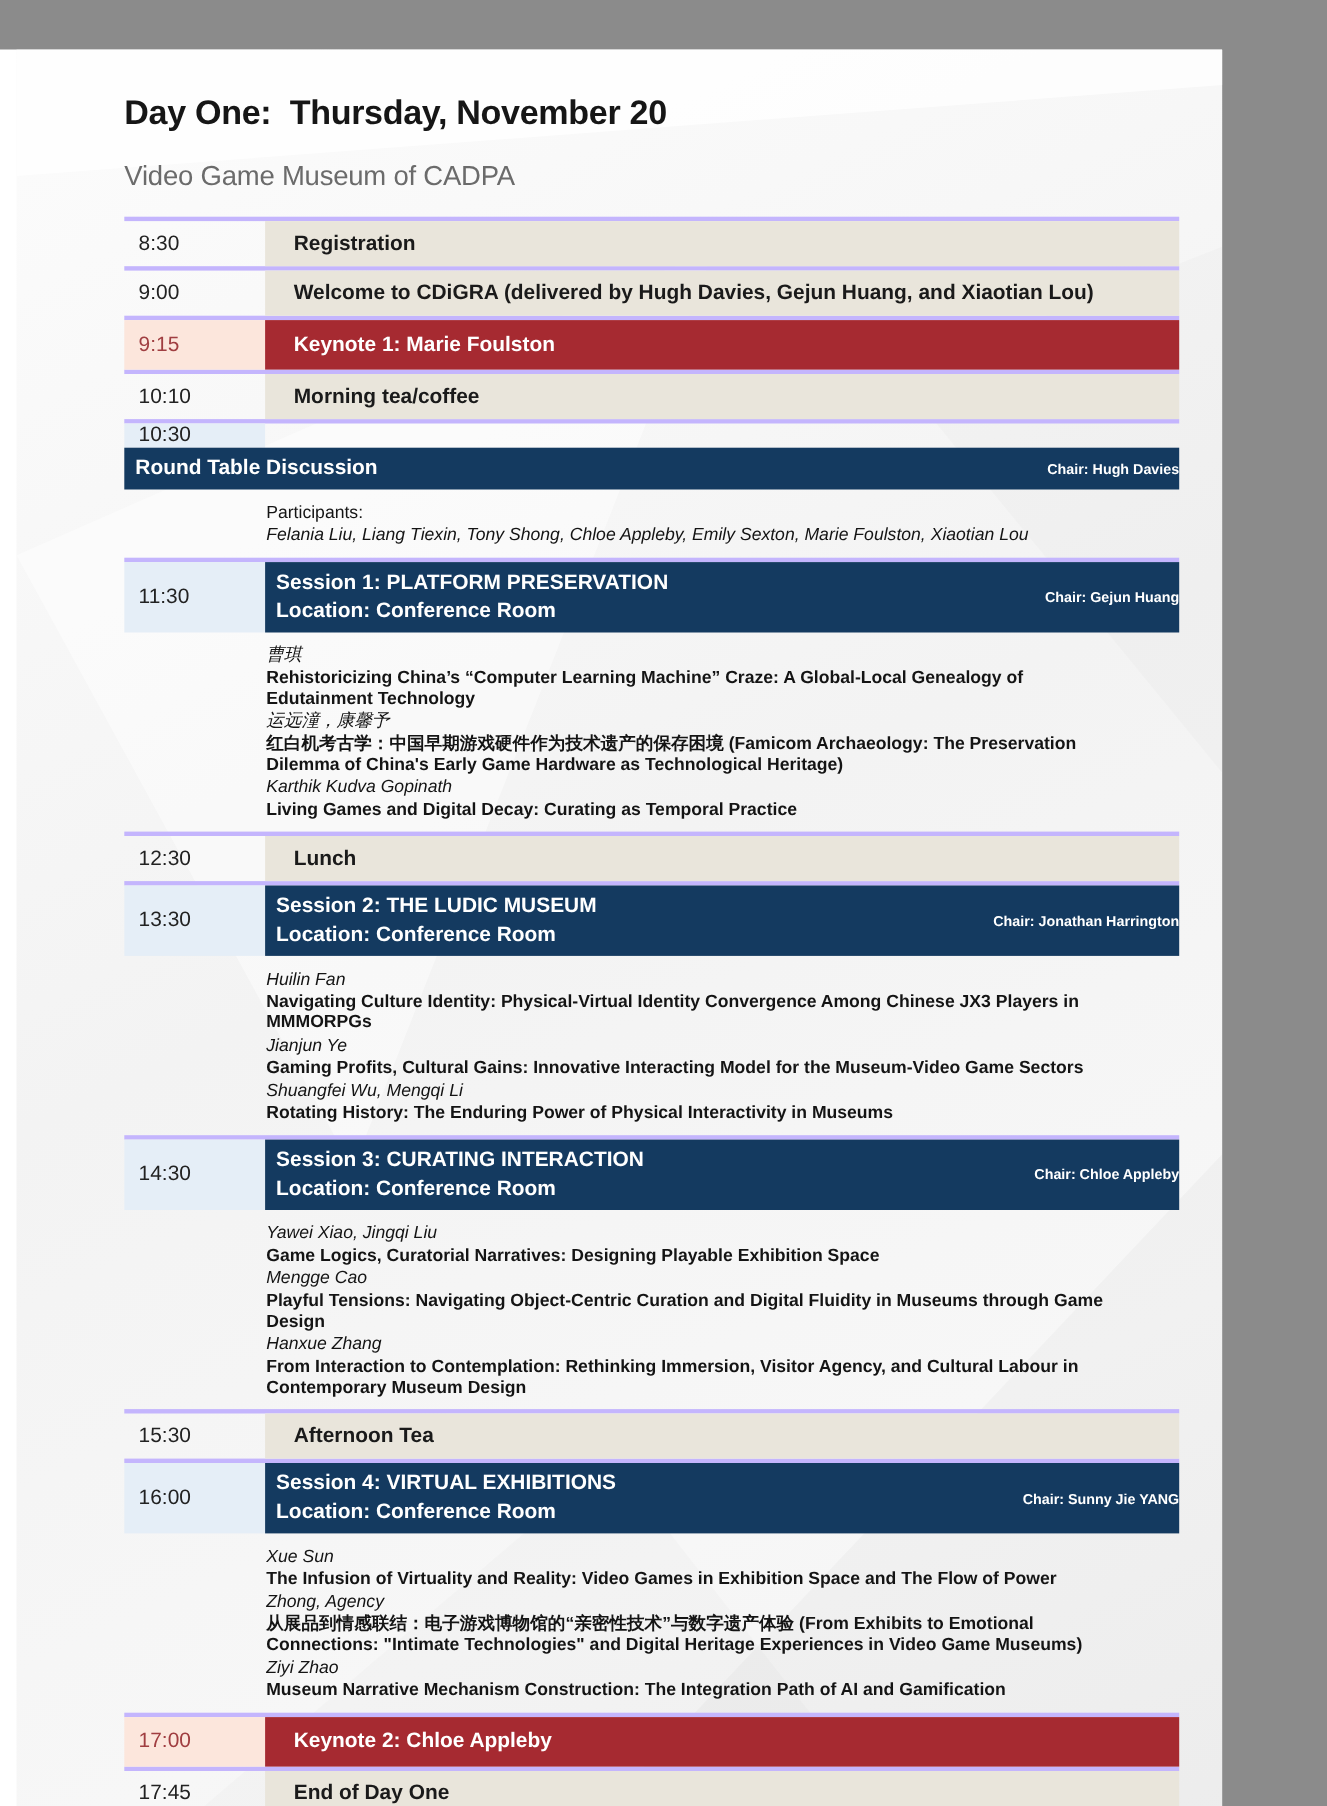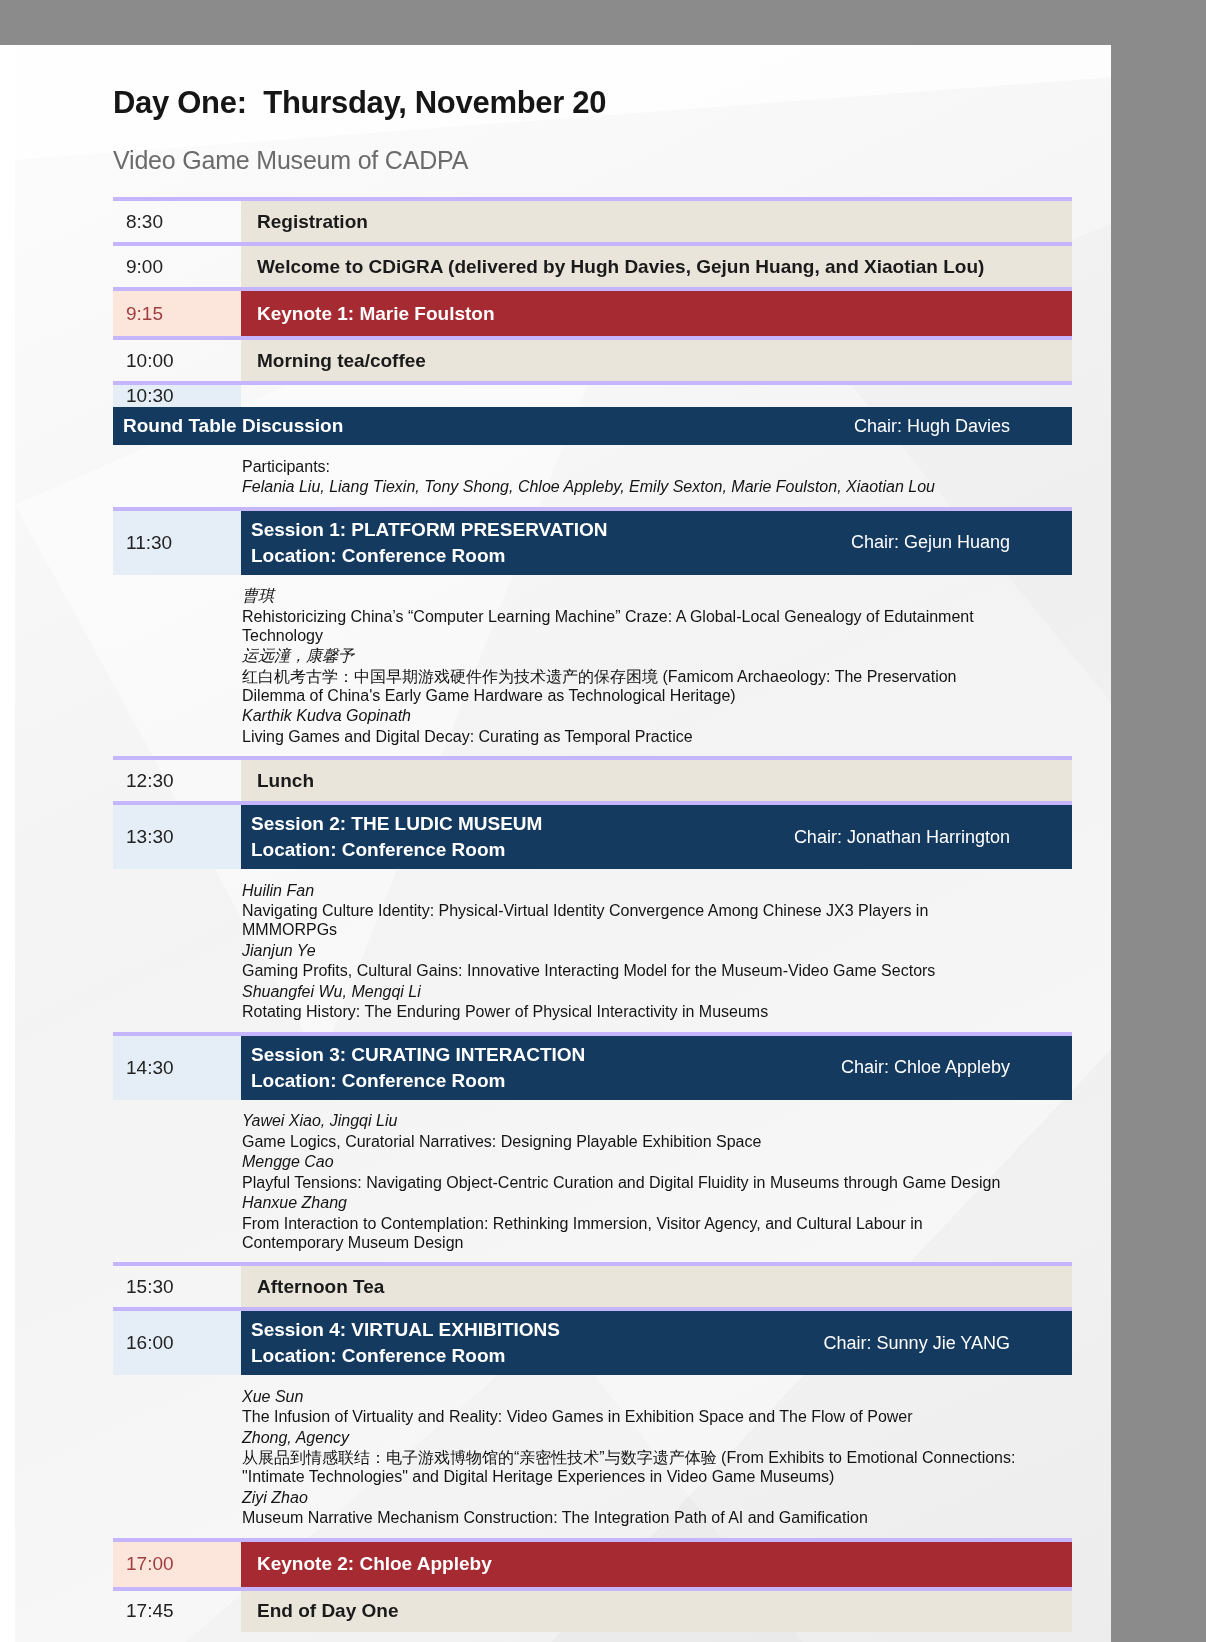--- a/index.html
+++ b/index.html
@@ -24,38 +24,38 @@
 
   .table{margin-top:22px;}
   .row{display:flex;align-items:stretch;}
   .row.bar{border-top:4px solid #c4b5fd;}
 
   .time{flex:none;width:128px;box-sizing:border-box;padding-left:13px;
         display:flex;align-items:center;font-size:19px;color:#222;}
   .time.blue{background:#e5eef7;}
   .time.pink{background:#fce6dc;color:#a03e41;}
 
-  .cbody{flex:1;box-sizing:border-box;display:flex;align-items:center;padding-left:16px;}
+  .cbody{flex:1;box-sizing:border-box;display:flex;align-items:center;padding-left:26px;}
   .cbody.beige{background:#e9e5db;font-weight:bold;font-size:19px;color:#1a1a1a;}
   .cbody.red{background:#a62a31;font-weight:bold;font-size:19px;color:#ffffff;}
   .cbody.navy{background:#143a60;color:#ffffff;justify-content:space-between;padding:6px 0 6px 10px;}
 
   .h-sm{min-height:41px;}
   .h-kn{min-height:45px;text-align:right;}
   .h-s1{min-height:49px;flex-direction:column;}
   .h-s2{min-height:63px;}
 
   .stitle{font-weight:bold;font-size:19px;line-height:26px;}
-  .schair{font-size:18px;font-weight:normal;padding-right:62px;white-space:nowrap;}
+  .schair{font-size:13px;font-weight:bold;white-space:nowrap;}
 
   .row.detail .time{background:transparent;}
   .dbody{flex:1;box-sizing:border-box;padding:10px 50px 9px 1px;}
   .dbody p{margin:1.5px 0;font-size:16px;line-height:19px;color:#141414;}
   .dbody p.it{font-style:italic;}
-  .dbody p.bd{font-weight:normal;}
+  .dbody p.bd{font-weight:bold;}
   .dbody p.rg{font-weight:normal;}
 </style>
 </head>
 <body>
 
 <div class="screen">
   <div class="page">
     <div class="facet f1"></div>
     <div class="facet f3"></div>
     <div class="facet f4"></div>
@@ -78,21 +78,21 @@
         <div class="time">9:00</div>
         <div class="cbody beige">Welcome to CDiGRA (delivered by Hugh Davies, Gejun Huang, and Xiaotian Lou)</div>
       </div>
 
       <div class="row bar h-kn">
         <div class="time pink">9:15</div>
         <div class="cbody red">Keynote 1: Marie Foulston</div>
       </div>
 
       <div class="row bar h-sm">
-        <div class="time">10:00</div>
+        <div class="time">10:10</div>
         <div class="cbody beige">Morning tea/coffee</div>
       </div>
 
       <div class="row bar h-s1">
         <div class="time blue">10:30</div>
         <div class="cbody navy">
           <div class="stitle">Round Table Discussion</div>
           <div class="schair">Chair: Hugh Davies</div>
         </div>
       </div>

